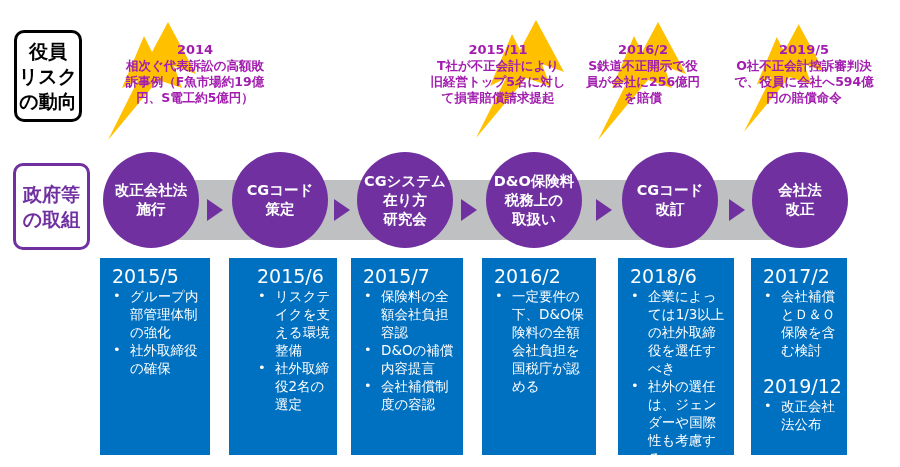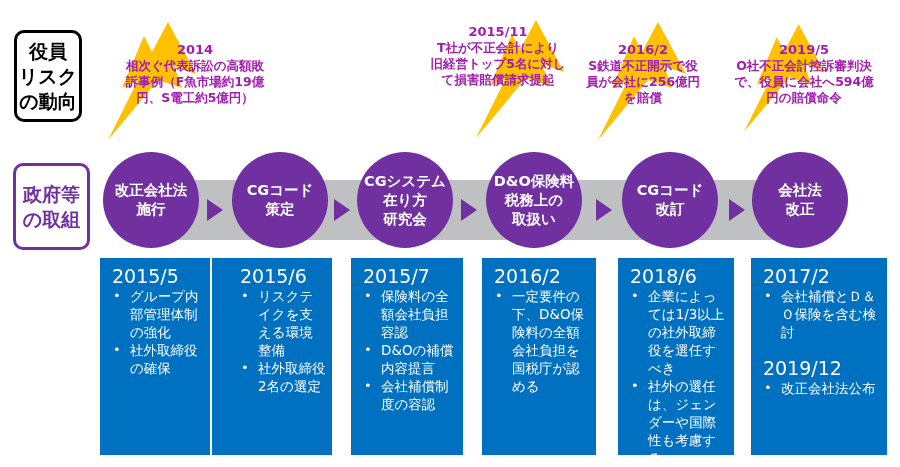--- a/index.html
+++ b/index.html
@@ -54,21 +54,21 @@
 <svg class="bolt" style="left:744px;top:24px" width="82" height="108" viewBox="0 0 90 118">
   <polygon points="60,0 88,52 66,44 74,66 50,58 0,118 30,58 14,66 36,14 44,30" fill="#FFC000"></polygon>
 </svg>
 
 <div class="event" style="left:110px;top:42px;width:170px;">
   <span class="date">2014</span>
   <div>相次ぐ代表訴訟の高額敗</div>
   <div>訴事例（F魚市場約19億</div>
   <div>円、S電工約5億円）</div>
 </div>
-<div class="event" style="left:428px;top:24px;width:140px;">
+<div class="event" style="left:428px;top:42px;width:140px;">
   <span class="date">2015/11</span>
   <div>T社が不正会計により</div>
   <div>旧経営トップ5名に対し</div>
   <div>て損害賠償請求提起</div>
 </div>
 <div class="event" style="left:578px;top:42px;width:130px;">
   <span class="date">2016/2</span>
   <div>S鉄道不正開示で役</div>
   <div>員が会社に256億円</div>
   <div>を賠償</div>
@@ -127,21 +127,21 @@
     </div>
 </div>
 
 <div class="box" style="left:100px;width:110px;">
   <span class="bdate">2015/5</span>
   <ul>
     <li>グループ内部管理体制の強化</li>
     <li>社外取締役の確保</li>
   </ul>
 </div>
-<div class="box" style="left:212px;width:120px;padding-left:28px;">
+<div class="box" style="left:229px;width:108px;padding-left:28px;">
   <span class="bdate">2015/6</span>
   <ul>
     <li>リスクテイクを支える環境整備</li>
     <li>社外取締役2名の選定</li>
   </ul>
 </div>
 <div class="box" style="left:351px;width:112px;">
   <span class="bdate">2015/7</span>
   <ul>
     <li>保険料の全額会社負担容認</li>
@@ -155,21 +155,21 @@
     <li>一定要件の下、D&amp;O保険料の全額会社負担を国税庁が認める</li>
   </ul>
 </div>
 <div class="box" style="left:618px;width:116px;">
   <span class="bdate">2018/6</span>
   <ul>
     <li>企業によっては1/3以上の社外取締役を選任すべき</li>
     <li>社外の選任は、ジェンダーや国際性も考慮する</li>
   </ul>
 </div>
-<div class="box" style="left:751px;width:136px;">
+<div class="box" style="left:751px;width:96px;">
   <span class="bdate">2017/2</span>
   <ul>
     <li>会社補償とＤ＆Ｏ保険を含む検討</li>
   </ul>
   <div class="gap"></div>
   <span class="bdate">2019/12</span>
   <ul>
     <li>改正会社法公布</li>
   </ul>
 </div>

